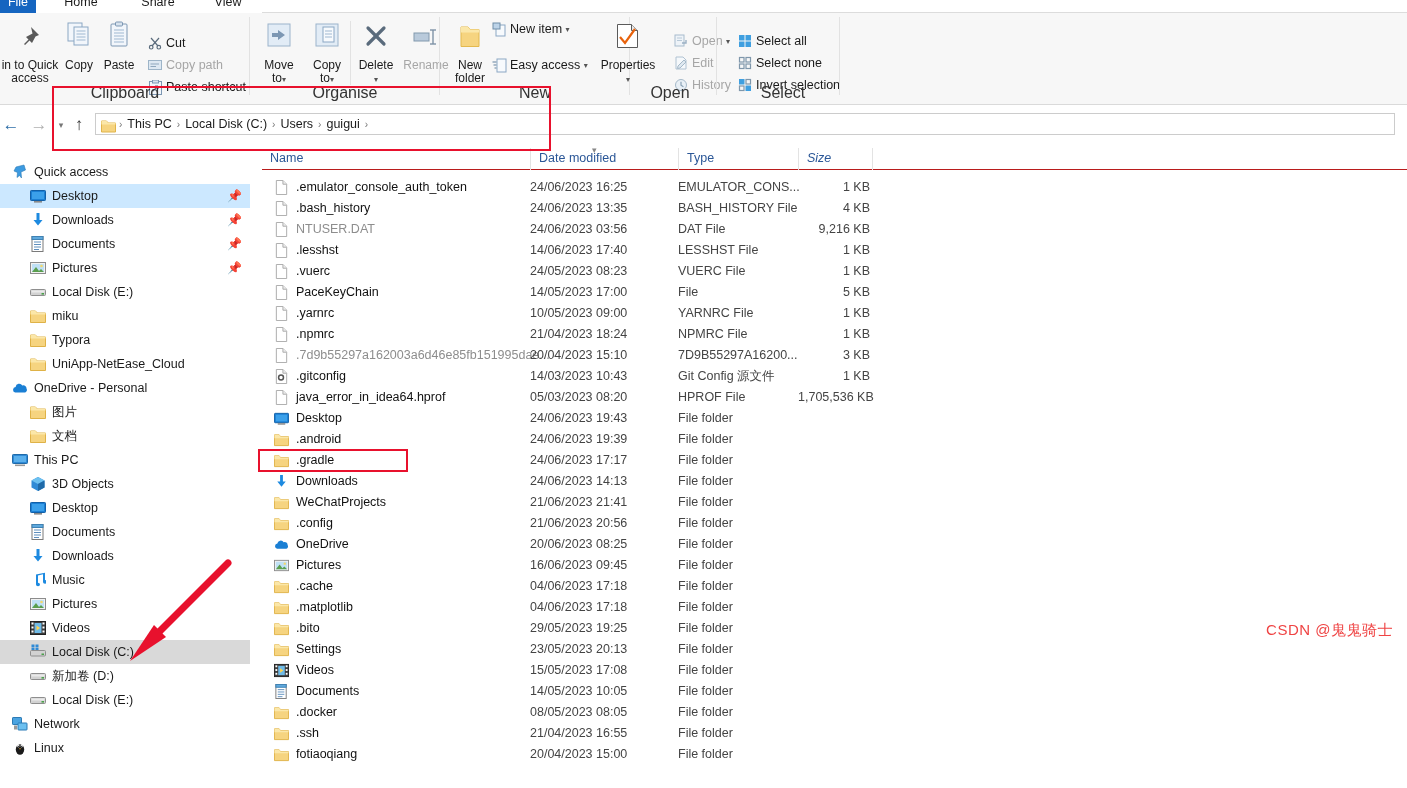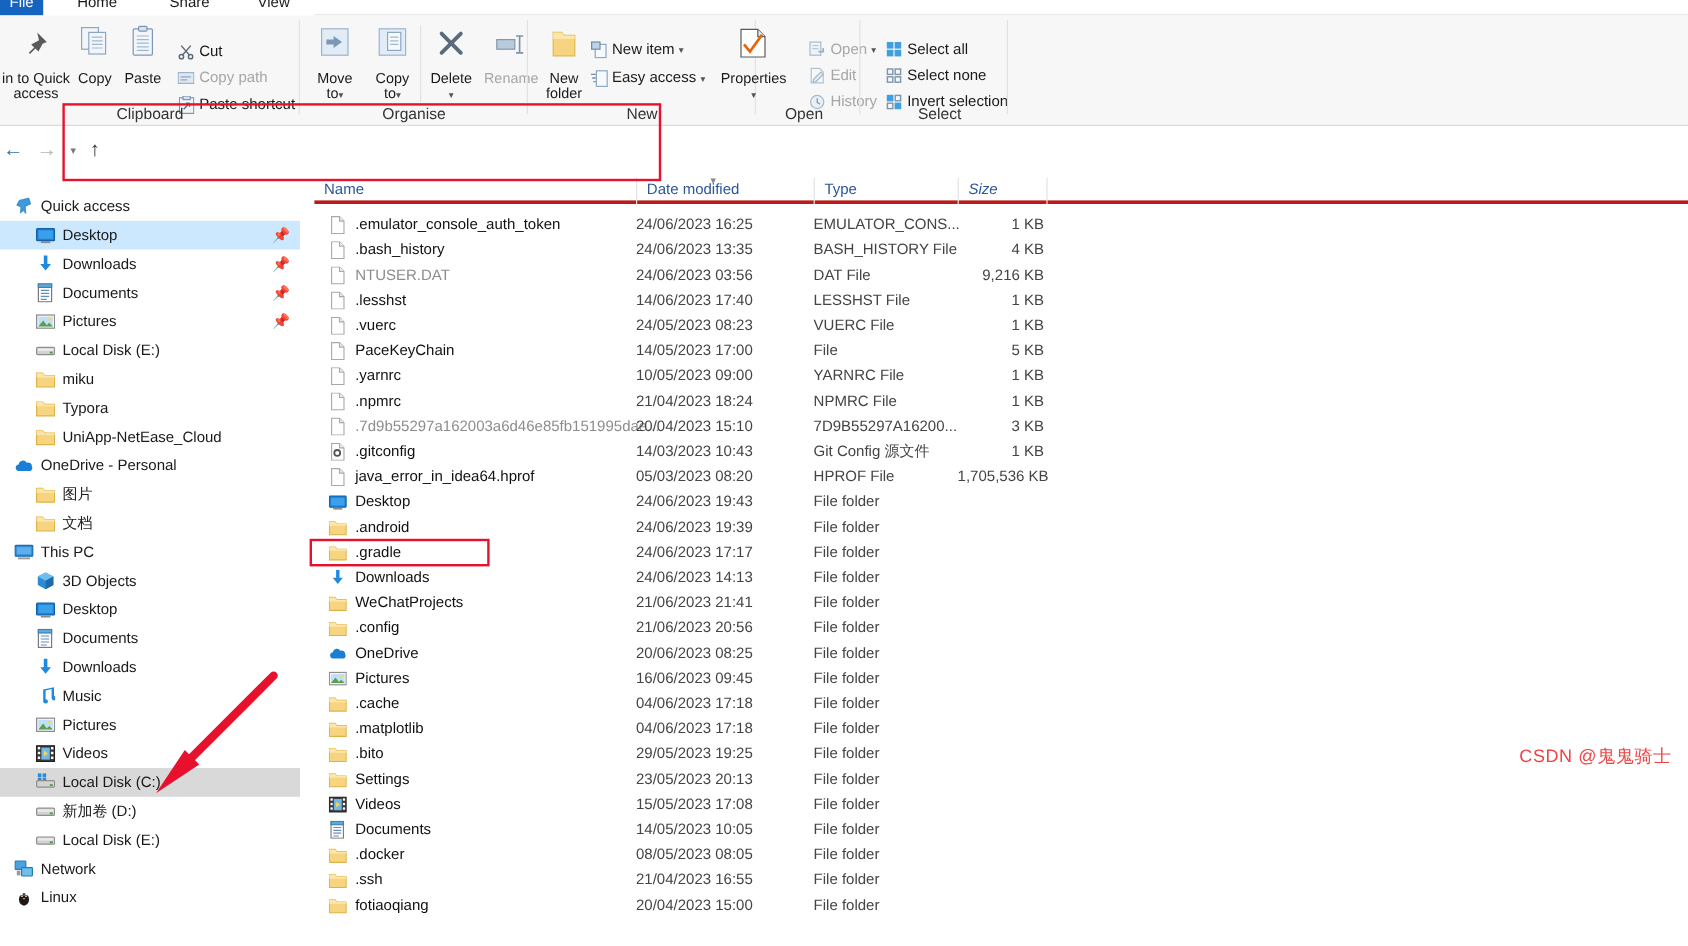--- a/index.html
+++ b/index.html
@@ -47,21 +47,21 @@
     position: absolute; top: 13px; left: 0; width: 1407px; height: 92px;
     background: #f7f7f7;
     border-bottom: 1px solid #dadada;
   }
   .rgroup { position: absolute; top: 0; height: 92px; }
   .rgroup-sep {
     position: absolute; top: 4px; width: 1px; height: 78px; background: #e2e2e2;
   }
   .rgroup-label {
     position: absolute; bottom: 3px; width: 100%;
-    text-align: center; font-size: 13px; color: #333;
+    text-align: center; font-size: 16px; color: #333;
   }
   .bigbtn {
     position: absolute; top: 4px;
     text-align: center; font-size: 12px; color: #1a1a1a;
     line-height: 13px;
     cursor: default;
   }
   .bigbtn .glyph { display: block; height: 42px; }
   .smallbtn {
     position: absolute; height: 22px; line-height: 22px;
@@ -106,21 +106,21 @@
   .snode.selgrey { background: #d9d9d9; }
   .snode .sic { position: absolute; top: 4px; width: 16px; height: 16px; }
   .snode .slbl { position: absolute; top: 0; }
   .snode .pin { position: absolute; right: 8px; top: 0; color: #9a9a9a; font-size: 12px; }
   .lvl0 .sic { left: 12px; } .lvl0 .slbl { left: 34px; }
   .lvl1 .sic { left: 30px; } .lvl1 .slbl { left: 52px; }
 
   
   .listhdr {
     position: absolute; top: 148px; left: 262px; width: 1145px; height: 22px;
-    border-bottom: 3px solid #b91c1c;
+    border-bottom: 1px solid #b91c1c;
   }
   .hcell {
     position: absolute; top: 0; height: 22px; line-height: 21px;
     font-size: 12.5px; color: #2b5797;
     border-left: 1px solid #e3e3e3;
     padding-left: 8px; white-space: nowrap;
   }
   .hcell:first-child { border-left: none; }
   .sortarrow {
     position: absolute; top: -8px; left: 330px; font-size: 9px; color: #888;
@@ -310,21 +310,21 @@
           <svg width="52" height="42" viewBox="0 0 52 42">
               <g transform="translate(17,8)">
             <path d="M0 2 h7 l2 2.5 h9 v17 h-18 z" fill="#f6d480" stroke="#e3b94f"></path>
             <path d="M0 2 h7 l2 2.5 h9 v3 h-18 z" fill="#fbe7a9" stroke="none"></path>
           </g>
             </svg>
         </span>
         <span>New</span><br>
         <span>folder</span>
       </div>
-      <div class="smallbtn" style="left:48px; top:16px;">
+      <div class="smallbtn" style="left:48px; top:4px;">
         <span class="gl">
           <svg class="ic" width="15" height="15" viewBox="0 0 15 15">
             <rect x="4" y="3" width="9" height="11" fill="#f7fafd" stroke="#8ba7c4"></rect>
             <rect x="1" y="1" width="7" height="6" fill="#bcd3e8" stroke="#6f8da8"></rect>
           </svg>
         </span><span class="tx">New item</span>
         <span class="caret"> ▾</span>
       </div>
       <div class="smallbtn" style="left:48px; top:40px;text-align:center;">
         <span class="gl">
@@ -426,20 +426,28 @@
       <div class="rgroup-label">Select</div>
       <div class="rgroup-sep" style="left:113px;"></div>
     </div>
   </div>
 
   <div class="addrbar">
     <div class="navbtn" style="left:0px; color:#2f6fa8;">←</div>
     <div class="navbtn" style="left:28px; color:#b0b0b0;">→</div>
     <div class="navbtn" style="left:50px; font-size:9px; color:#777;">▾</div>
     <div class="navbtn" style="left:68px; color:#333;">↑</div>
+  </div>
+  <div class="addrbox">
+    <span class="ic" style="margin:0 2px -3px 1px;">
+      <svg width="15" height="14" viewBox="0 0 15 14">
+        <path d="M0.5 2 h5 l1.6 2 h7.4 v9 h-14 z" fill="#f6d480" stroke="#e0b44a"></path>
+        <path d="M0.5 2 h5 l1.6 2 h7.4 v1.6 h-14 z" fill="#fbe7a9" stroke="none"></path>
+      </svg>
+    </span><span class="crumb-sep">›</span><span class="crumb">This PC</span><span class="crumb-sep">›</span><span class="crumb">Local Disk (C:)</span><span class="crumb-sep">›</span><span class="crumb">Users</span><span class="crumb-sep">›</span><span class="crumb">guigui</span><span class="crumb-sep">›</span>
   </div>
 
   <div class="sidebar" id="sidebar">
       <div class="snode lvl0">
         <span class="sic">
           <svg width="16" height="16" viewBox="0 0 16 16">
             <path d="M4 3 L12 1 L13.5 6 L9 8 L9.5 14 L7.5 11.5 L5 13.5 L5.5 8.5 L2 7 z" fill="#3c9ae0" stroke="#2b7ab5" stroke-width="0.6"></path>
           </svg>
         </span>
         <span class="slbl">Quick access</span>

